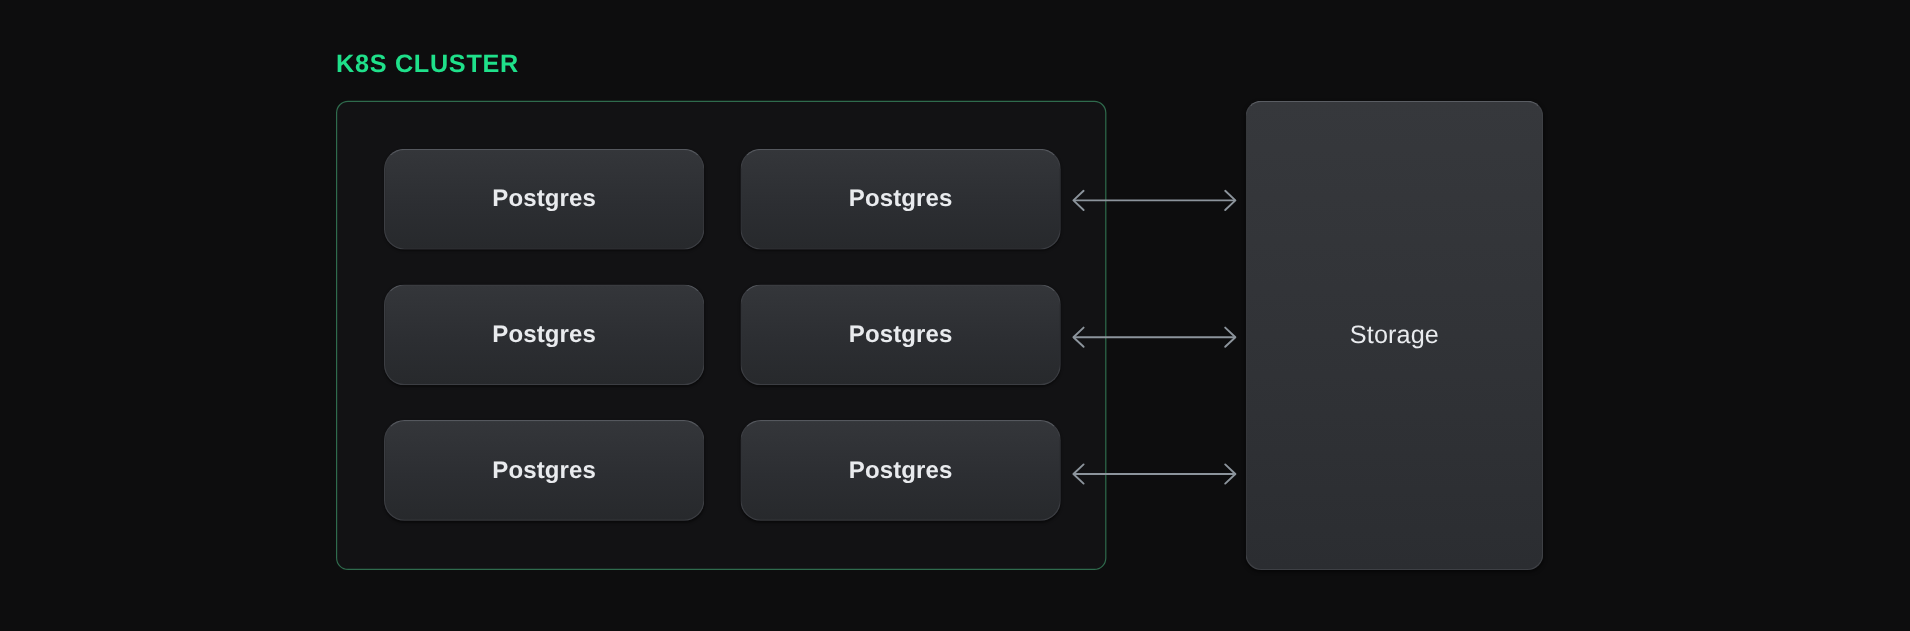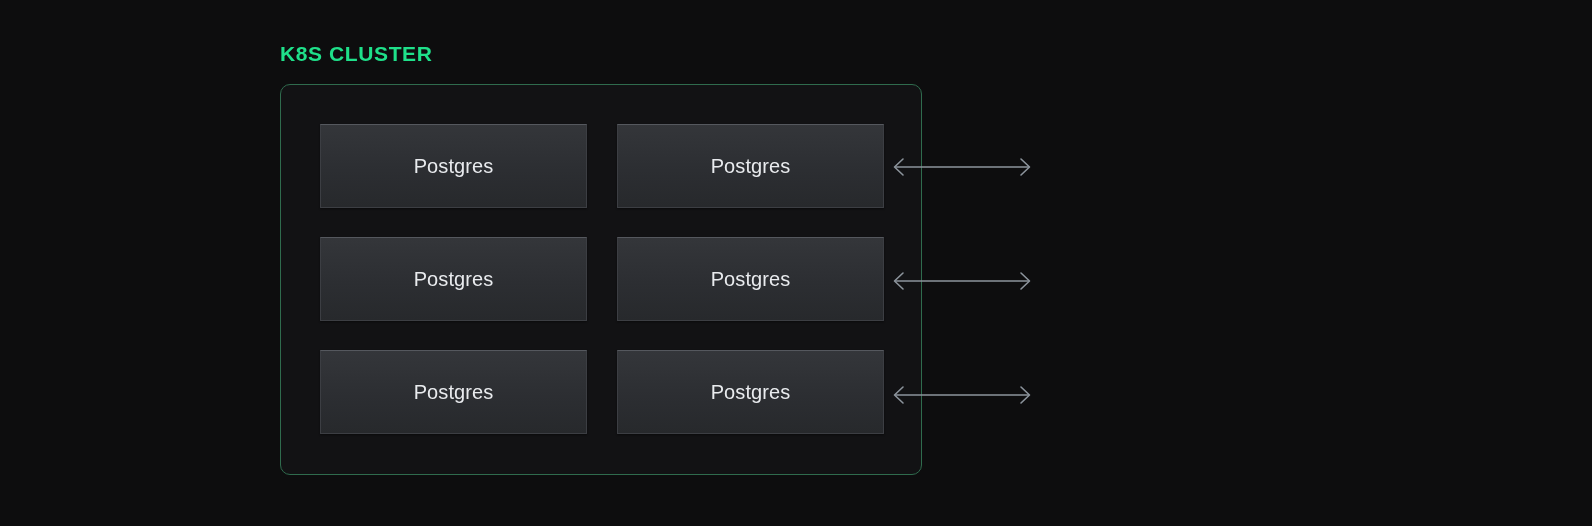--- a/index.html
+++ b/index.html
@@ -55,28 +55,29 @@
     width: 564px;
     height: 313px;
     display: grid;
     grid-template-columns: 267px 267px;
     grid-template-rows: 84px 84px 84px;
     column-gap: 30px;
     row-gap: 29px;
   }
   .pod-card {
     box-sizing: border-box;
-    border-radius: 0;
+    border-radius: 17px;
     background: linear-gradient(180deg, #34363a 0%, #2c2e32 55%, #27292c 100%);
     border: 1px solid #3c3e43;
     border-top-color: #55585e;
     display: flex;
     align-items: center;
     justify-content: center;
     box-shadow: 0 1px 2px rgba(0,0,0,0.45);
+    font-weight: bold;
   }
   .pod-label {
     color: #e9ebee;
     font-size: 20px;
     line-height: 24px;
     letter-spacing: 0.1px;
   }
 
   
   #storage-box {
@@ -158,14 +159,17 @@
   </div>
 
   <div class="connector" style="top:382px;">
     <svg width="144" height="26" viewBox="0 0 144 26">
       <line x1="5" y1="13" x2="139" y2="13" stroke="#8c949c" stroke-width="1.6"></line>
       <polyline points="13,5 4.5,13 13,21" fill="none" stroke="#8c949c" stroke-width="1.6" stroke-linecap="round" stroke-linejoin="round"></polyline>
       <polyline points="131,5 139.5,13 131,21" fill="none" stroke="#8c949c" stroke-width="1.6" stroke-linecap="round" stroke-linejoin="round"></polyline>
     </svg>
   </div>
 
+  <div id="storage-box">
+    <span id="storage-label">Storage</span>
+  </div>
 
 </div>
 
 </body></html>

